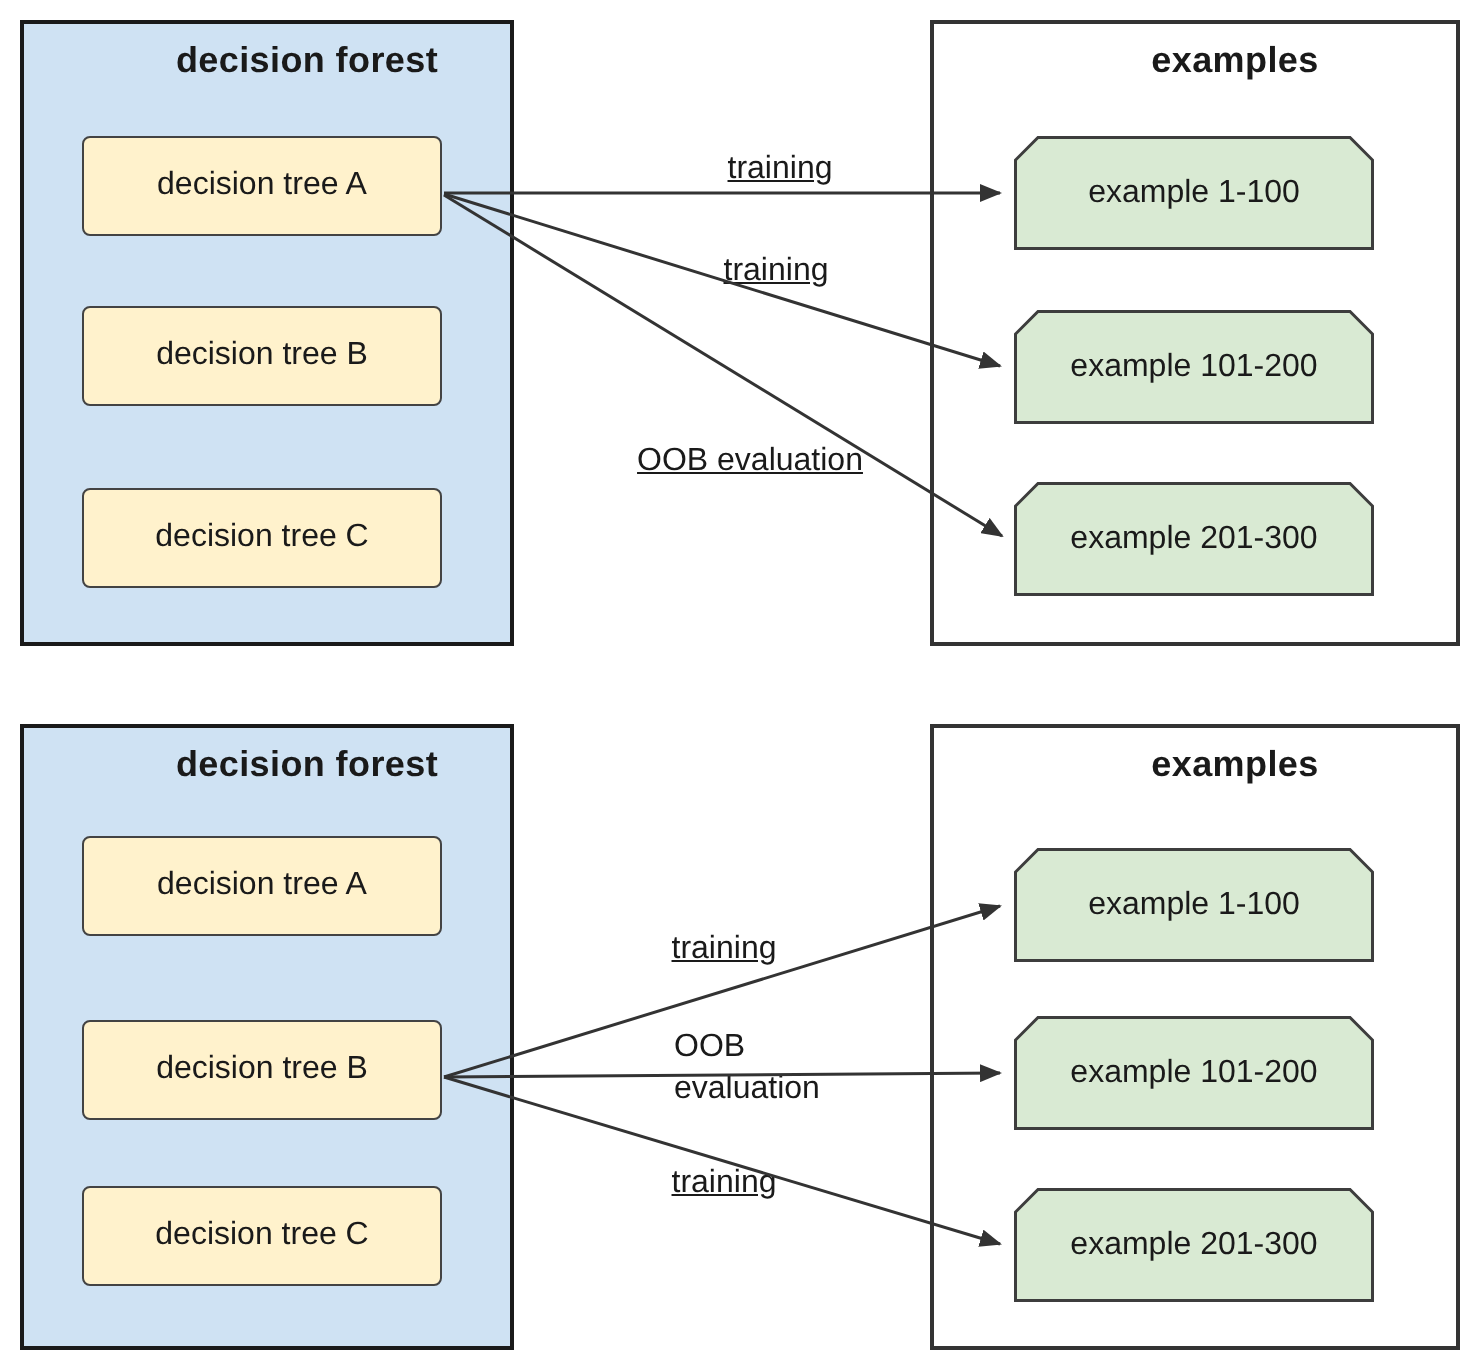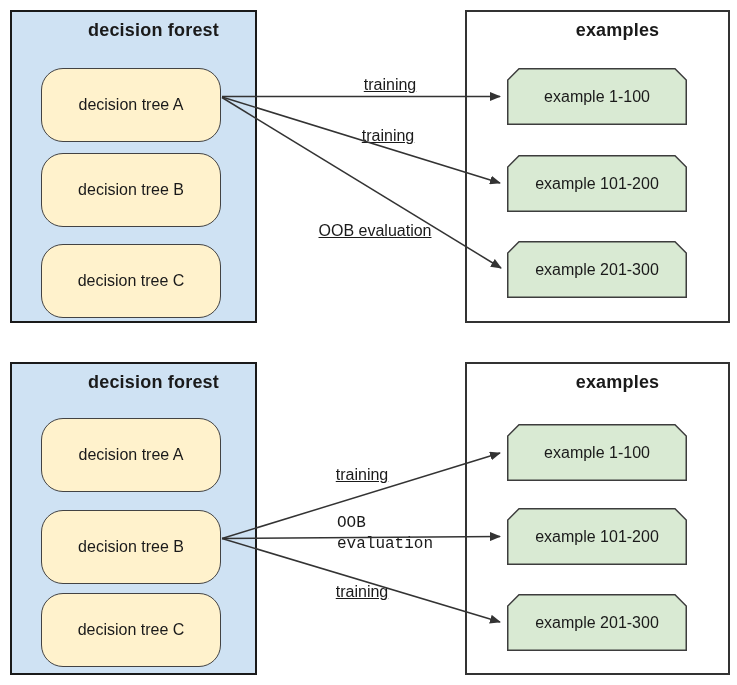--- a/index.html
+++ b/index.html
@@ -10,23 +10,23 @@
   }
   .container{position:absolute;box-sizing:border-box;}
   .forest{background:var(--forest-fill);border:2px solid var(--forest-border);}
   .examples-box{background:var(--examples-fill);border:2px solid var(--examples-border);}
   .panel-title{
     position:absolute;text-align:center;font-weight:bold;font-size:18px;
     letter-spacing:.2px;
     padding-left:20px;
   }
   .tree{
-    position:absolute;width:180px;height:74px;box-sizing:border-box;
+    position:absolute;width:180px;height:50px;box-sizing:border-box;
     background:var(--tree-fill);border:1.5px solid var(--tree-border);
-    border-radius:22px;display:flex;align-items:center;justify-content:center;
+    border-radius:4px;display:flex;align-items:center;justify-content:center;
     font-size:16px;
   }
   .example{
     position:absolute;width:180px;height:57px;
     display:flex;align-items:center;justify-content:center;font-size:16px;
   }
   .example svg.shape{position:absolute;left:0;top:0;width:180px;height:57px;}
   .example svg.shape path{fill:var(--example-fill);stroke:var(--example-border);stroke-width:1.5;}
   .example .lbl{position:relative;}
   .overlay{position:absolute;left:0;top:0;width:737px;height:685px;pointer-events:none;}
@@ -111,21 +111,21 @@
       <span class="lbl">example 101-200</span>
     </div>
     <div class="example" style="left:507px;top:594px;">
       <svg class="shape" viewBox="0 0 180 57">
         <path d="M12 0.75 L168 0.75 L179.25 12 L179.25 56.25 L0.75 56.25 L0.75 12 Z"></path>
       </svg>
       <span class="lbl">example 201-300</span>
     </div>
 
     <div class="arrow-label centered" style="left:362px;top:464px;">training</div>
-    <div class="arrow-label" style="left:337px;top:513px;font-family:Liberation Mono, monospace;">OOB
+    <div class="arrow-label" style="left:337px;top:513px;">OOB
 evaluation</div>
     <div class="arrow-label centered" style="left:362px;top:581px;">training</div>
   </div>
 
   <svg class="overlay" viewBox="0 0 737 685">
     <defs>
       <marker id="ah" markerWidth="11" markerHeight="9" refX="10" refY="4.5" orient="auto" markerUnits="userSpaceOnUse">
         <path d="M0,0 L11,4.5 L0,9 Z"></path>
       </marker>
     </defs>

